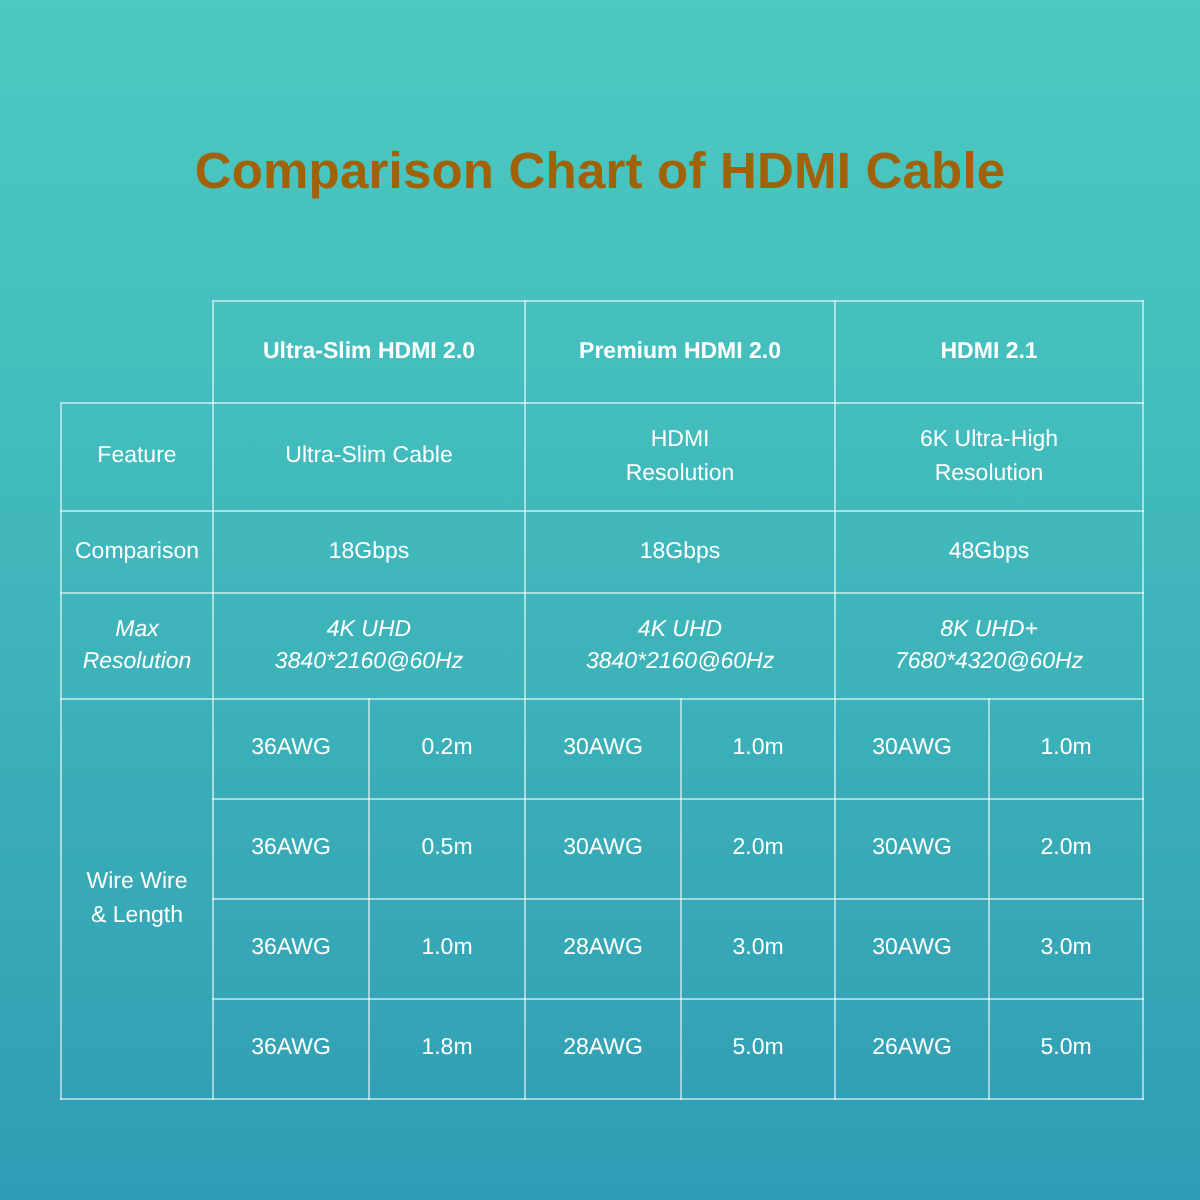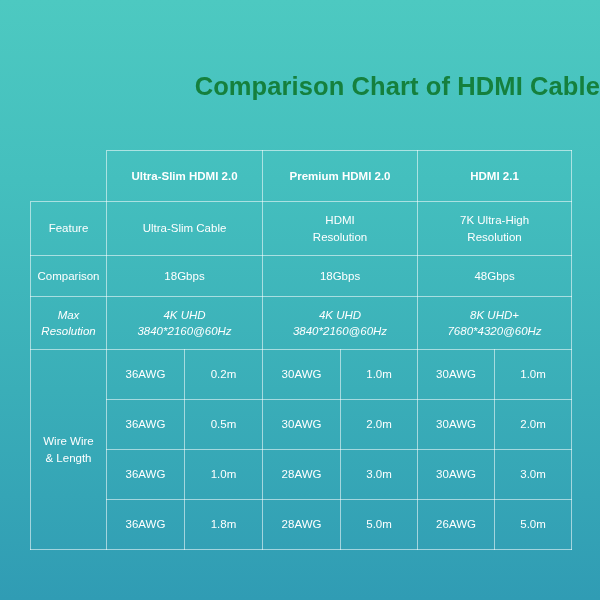--- a/index.html
+++ b/index.html
@@ -17,22 +17,22 @@
     position: relative;
     width: 600px;
     height: 600px;
     box-sizing: border-box;
   }
   .title {
     position: absolute;
     left: 0;
     right: 0;
     top: 72px;
-    text-align: right;
-    color: #15803d;
+    text-align: center;
+    color: #a16207;
     font-size: 25.5px;
     font-weight: bold;
     letter-spacing: 0.1px;
     white-space: nowrap;
   }
 
   
   .chart-table {
     position: absolute;
     left: 30px;
@@ -102,21 +102,21 @@
       <tr class="r-feature">
         <td class="rowlabel">Feature</td>
         <td colspan="2">
           <span>Ultra-Slim Cable</span>
         </td>
         <td colspan="2">
           <span>HDMI</span><br>
           <span>Resolution</span>
         </td>
         <td colspan="2">
-          <span>7K Ultra-High</span><br>
+          <span>6K Ultra-High</span><br>
           <span>Resolution</span>
         </td>
       </tr>
 
       <tr class="r-band">
         <td class="rowlabel">Comparison</td>
         <td colspan="2">18Gbps</td>
         <td colspan="2">18Gbps</td>
         <td colspan="2">48Gbps</td>
       </tr>

